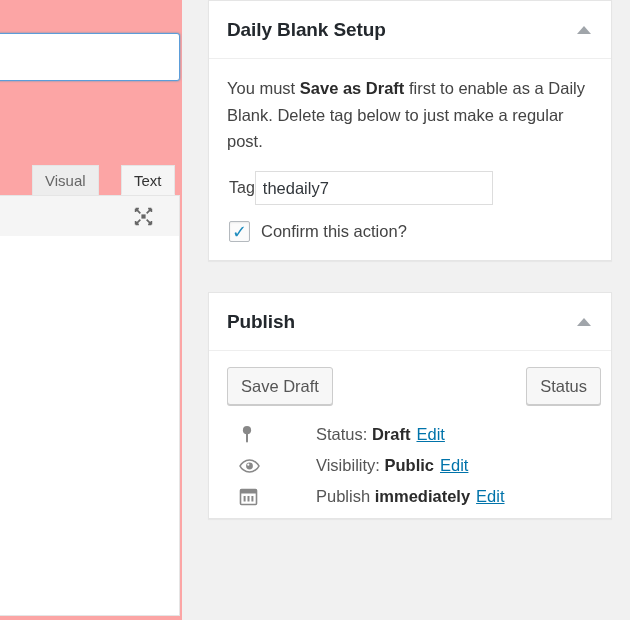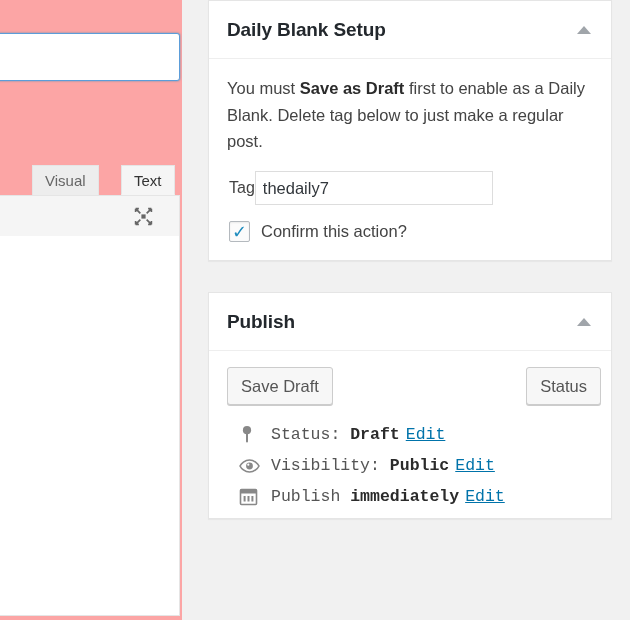--- a/index.html
+++ b/index.html
@@ -265,21 +265,22 @@
     box-shadow: 0 1px 0 #cccccc;
     box-sizing: border-box;
   }
 
   .misc-row {
     display: flex;
     align-items: center;
     padding: 6px 0 6px 12px;
     font-size: 16.5px;
     color: #555;
-    font-family: Liberation Mono, monospace;
+    font-family: Liberation Sans, sans-serif;
+    gap: 45px;
   }
   .misc-icon {
     width: 22px;
     flex: 0 0 22px;
     display: flex;
     align-items: center;
     justify-content: flex-start;
     margin-right: 10px;
     color: #888;
   }

